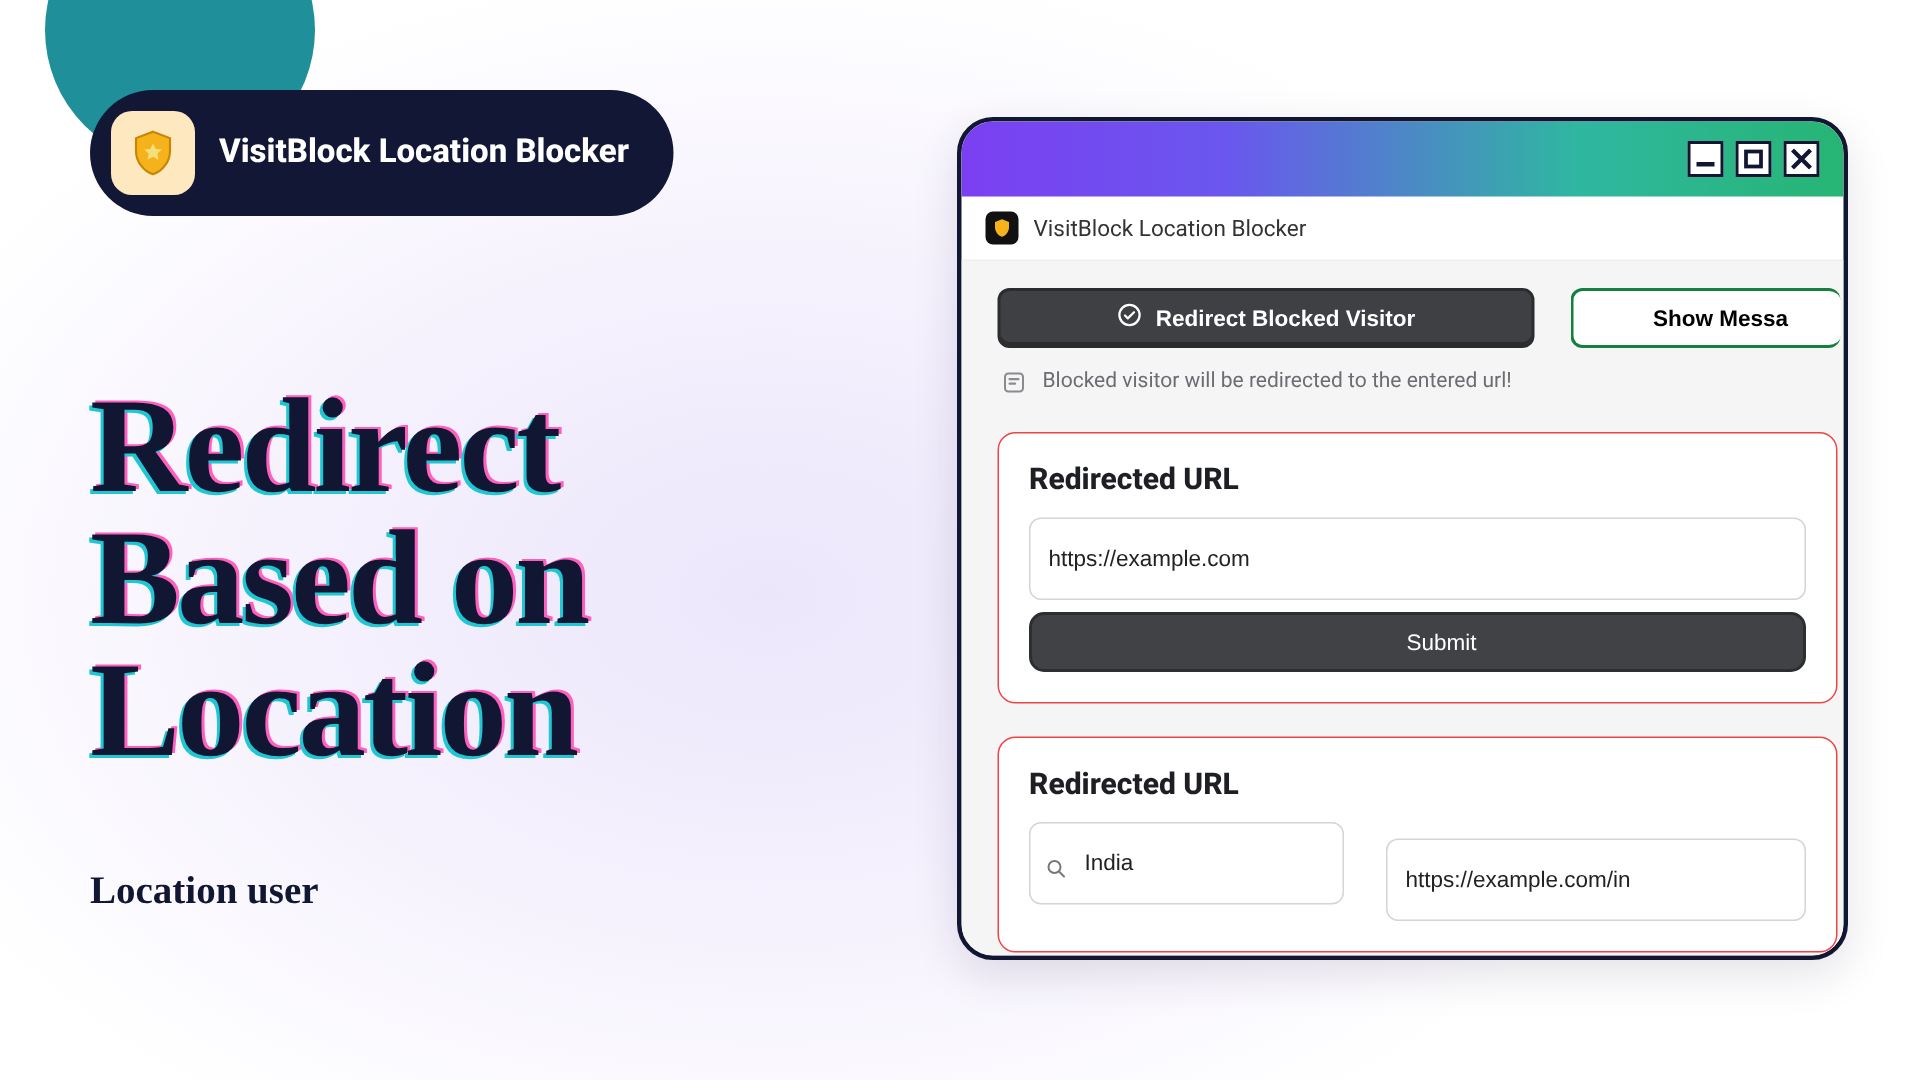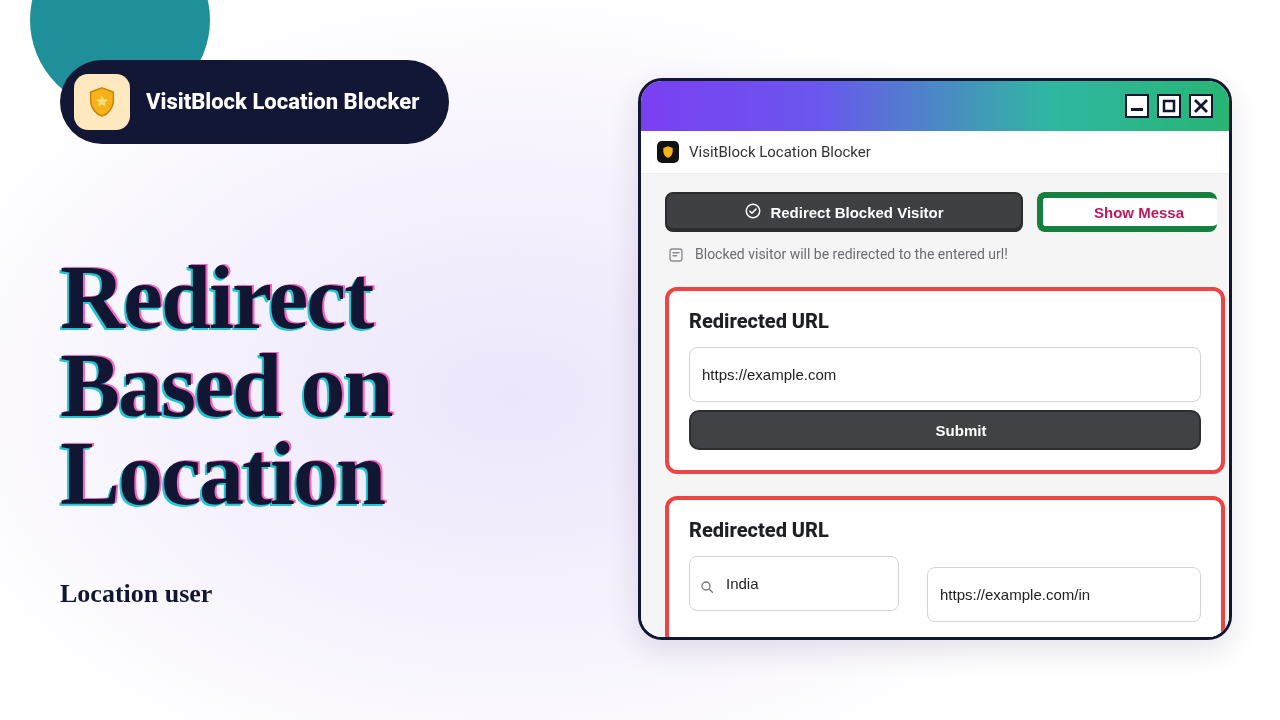--- a/index.html
+++ b/index.html
@@ -124,35 +124,35 @@
 
   .content-scroll {
     background:#f5f5f6;
     flex:1;
     padding: 18px 0 0 24px;
     overflow:hidden;
   }
 
   .tab-row {
     display:flex;
-    gap: 14px;
+    gap: 24px;
     margin-bottom: 14px;
   }
   .tab-btn {
     flex: 0 0 auto;
     height: 40px;
     border-radius: 8px;
     display:flex; align-items:center; justify-content:center;
     gap:8px;
     font-size: 15px;
     font-weight: 600;
     padding: 0 22px;
-    border:6px solid #15803d;
+    border:2px solid #15803d;
     background:#fff;
-    color:#be185d;
+    color:#000000;
     cursor:pointer;
   }
   .tab-btn.active {
     width: 358px;
     background:#3f4043;
     color:#fff;
     border:2px solid #2b2c2e;
     box-shadow: inset 0 -2px 0 rgba(0,0,0,.3);
   }
   .tab-inactive-clip {
@@ -164,21 +164,21 @@
 
   .hint-row {
     display:flex; gap:10px;
     color:#6c6c72;
     font-size: 14px;
     margin: 4px 0 20px 2px;
   }
 
   .card {
     background:#fff;
-    border:4px solid #ef4444;
+    border:1px solid #ef4444;
     border-radius: 12px;
     padding: 18px 20px 20px 20px;
     margin-bottom: 22px;
     width: 560px; 
   }
   .card h3 {
     font-size: 20px;
     font-weight: 800;
     color:#1e1f24;
     margin-bottom: 14px;
@@ -193,21 +193,21 @@
     color:#222;
   }
   .submit-btn {
     margin-top: 8px;
     width: 100%;
     height: 40px;
     border:2px solid #2d2e30;
     border-radius: 10px;
     background:#414246;
     color:#fff;
-    font-weight:700;
+    font-weight:400;
     font-size:15px;
     cursor:pointer;
     padding-left:32px;
   }
 
   .two-col {
     display:flex;
     gap:28px;
   }
   .search-wrap {

